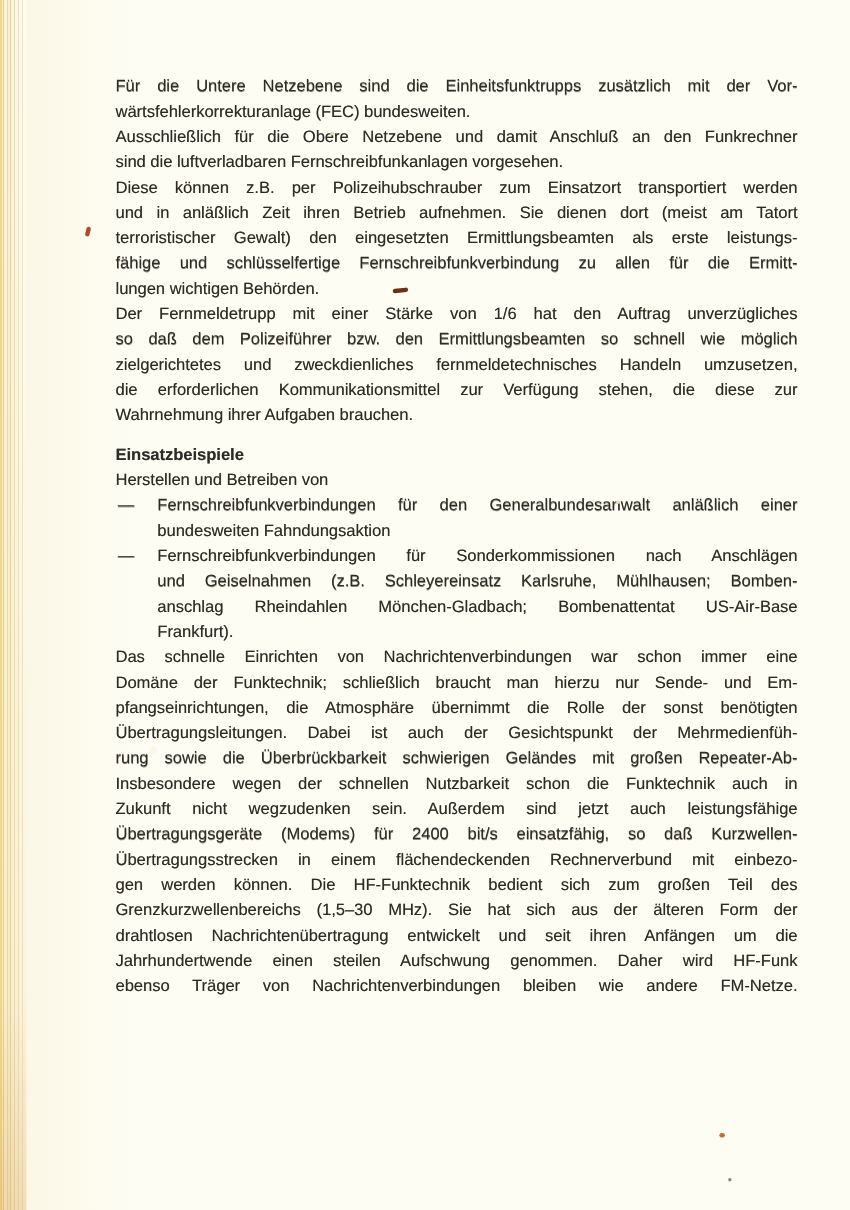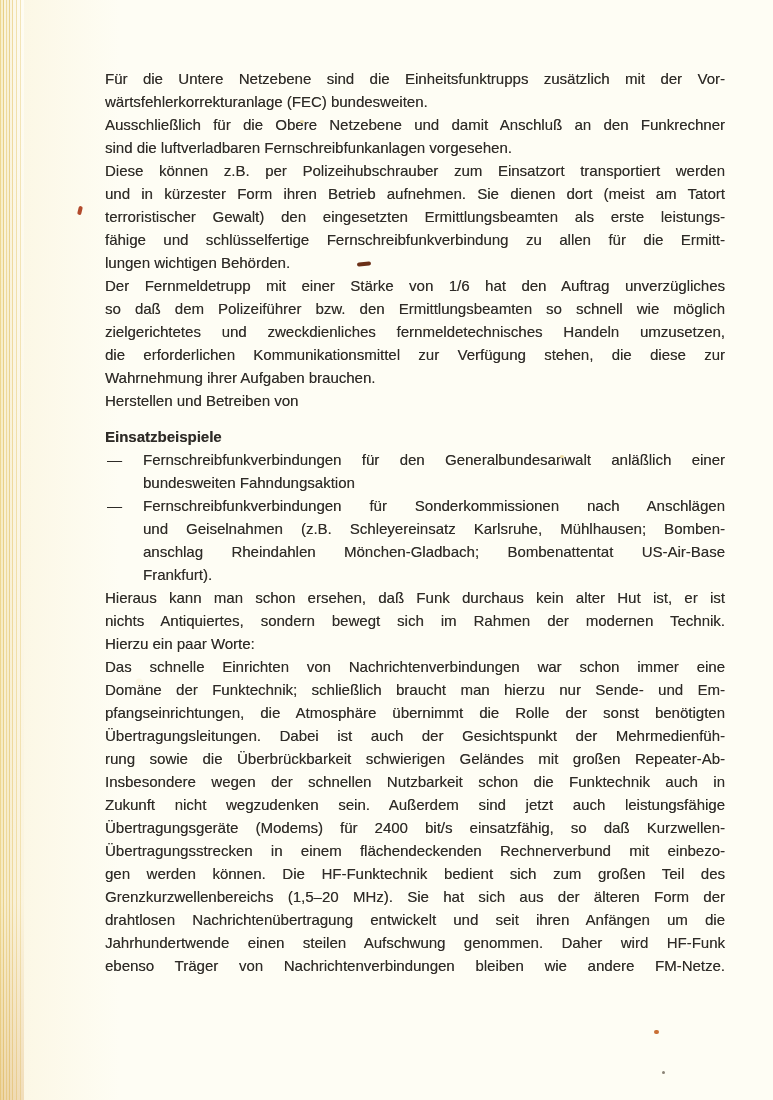--- a/index.html
+++ b/index.html
@@ -76,69 +76,64 @@
       <div class="block paragraph">
         <div class="line">Für die Untere Netzebene sind die Einheitsfunktrupps zusätzlich mit der Vor-</div>
         <div class="line no-stretch">wärtsfehlerkorrekturanlage (FEC) bundesweiten.</div>
       </div>
       <div class="block paragraph">
         <div class="line">Ausschließlich für die Obere Netzebene und damit Anschluß an den Funkrechner</div>
         <div class="line no-stretch">sind die luftverladbaren Fernschreibfunkanlagen vorgesehen.</div>
       </div>
       <div class="block paragraph">
         <div class="line">Diese können z.B. per Polizeihubschrauber zum Einsatzort transportiert werden</div>
-        <div class="line">und in kürzester Form ihren Betrieb aufnehmen. Sie dienen dort (meist am Tatort</div>
+        <div class="line">und in anläßlich Zeit ihren Betrieb aufnehmen. Sie dienen dort (meist am Tatort</div>
         <div class="line">terroristischer Gewalt) den eingesetzten Ermittlungsbeamten als erste leistungs-</div>
         <div class="line">fähige und schlüsselfertige Fernschreibfunkverbindung zu allen für die Ermitt-</div>
         <div class="line no-stretch">lungen wichtigen Behörden.</div>
       </div>
       <div class="block paragraph">
         <div class="line">Der Fernmeldetrupp mit einer Stärke von 1/6 hat den Auftrag unverzügliches</div>
         <div class="line">so daß dem Polizeiführer bzw. den Ermittlungsbeamten so schnell wie möglich</div>
         <div class="line">zielgerichtetes und zweckdienliches fernmeldetechnisches Handeln umzusetzen,</div>
         <div class="line">die erforderlichen Kommunikationsmittel zur Verfügung stehen, die diese zur</div>
         <div class="line no-stretch">Wahrnehmung ihrer Aufgaben brauchen.</div>
       </div>
+      <div class="block heading gap-before">
+        <div class="line no-stretch">Einsatzbeispiele</div>
+      </div>
       <div class="block paragraph">
         <div class="line no-stretch">Herstellen und Betreiben von</div>
-      </div>
-      <div class="block heading gap-before">
-        <div class="line no-stretch">Einsatzbeispiele</div>
       </div>
       <div class="block bullet">
         <span class="marker">—</span>
         <div class="line">Fernschreibfunkverbindungen für den Generalbundesanwalt anläßlich einer</div>
         <div class="line no-stretch">bundesweiten Fahndungsaktion</div>
       </div>
       <div class="block bullet">
         <span class="marker">—</span>
         <div class="line">Fernschreibfunkverbindungen für Sonderkommissionen nach Anschlägen</div>
         <div class="line">und Geiselnahmen (z.B. Schleyereinsatz Karlsruhe, Mühlhausen; Bomben-</div>
         <div class="line">anschlag Rheindahlen Mönchen-Gladbach; Bombenattentat US-Air-Base</div>
         <div class="line no-stretch">Frankfurt).</div>
       </div>
       <div class="block paragraph">
-        <div class="line">Hieraus kann man schon ersehen, daß Funk durchaus kein alter Hut ist, er ist</div>
-        <div class="line">nichts Antiquiertes, sondern bewegt sich im Rahmen der modernen Technik.</div>
-        <div class="line no-stretch">Hierzu ein paar Worte:</div>
-      </div>
-      <div class="block paragraph">
         <div class="line">Das schnelle Einrichten von Nachrichtenverbindungen war schon immer eine</div>
         <div class="line">Domäne der Funktechnik; schließlich braucht man hierzu nur Sende- und Em-</div>
         <div class="line">pfangseinrichtungen, die Atmosphäre übernimmt die Rolle der sonst benötigten</div>
         <div class="line">Übertragungsleitungen. Dabei ist auch der Gesichtspunkt der Mehrmedienfüh-</div>
         <div class="line">rung sowie die Überbrückbarkeit schwierigen Geländes mit großen Repeater-Ab-</div>
       </div>
       <div class="block paragraph">
         <div class="line">Insbesondere wegen der schnellen Nutzbarkeit schon die Funktechnik auch in</div>
         <div class="line">Zukunft nicht wegzudenken sein. Außerdem sind jetzt auch leistungsfähige</div>
         <div class="line">Übertragungsgeräte (Modems) für 2400 bit/s einsatzfähig, so daß Kurzwellen-</div>
         <div class="line">Übertragungsstrecken in einem flächendeckenden Rechnerverbund mit einbezo-</div>
         <div class="line">gen werden können. Die HF-Funktechnik bedient sich zum großen Teil des</div>
-        <div class="line">Grenzkurzwellenbereichs (1,5–20 MHz). Sie hat sich aus der älteren Form der</div>
+        <div class="line">Grenzkurzwellenbereichs (1,5–30 MHz). Sie hat sich aus der älteren Form der</div>
         <div class="line">drahtlosen Nachrichtenübertragung entwickelt und seit ihren Anfängen um die</div>
         <div class="line">Jahrhundertwende einen steilen Aufschwung genommen. Daher wird HF-Funk</div>
         <div class="line">ebenso Träger von Nachrichtenverbindungen bleiben wie andere FM-Netze.</div>
       </div>
     </div>
   <div class="marks-layer">
       <div class="mark" style="left: 357px; top: 262px; width: 14px; height: 4px; background: rgb(107, 48, 23); transform: rotate(-6deg); border-radius: 2px;"></div>
       <div class="mark" style="left: 78px; top: 206px; width: 4px; height: 9px; background: rgb(178, 74, 44); transform: rotate(14deg); border-radius: 2px;"></div>
       <div class="mark" style="left: 654px; top: 1030px; width: 5px; height: 4px; background: rgb(201, 111, 53); transform: rotate(0deg); border-radius: 2px;"></div>
       <div class="mark" style="left: 662px; top: 1071px; width: 3px; height: 3px; background: rgb(138, 131, 118); transform: rotate(0deg); border-radius: 2px;"></div>

